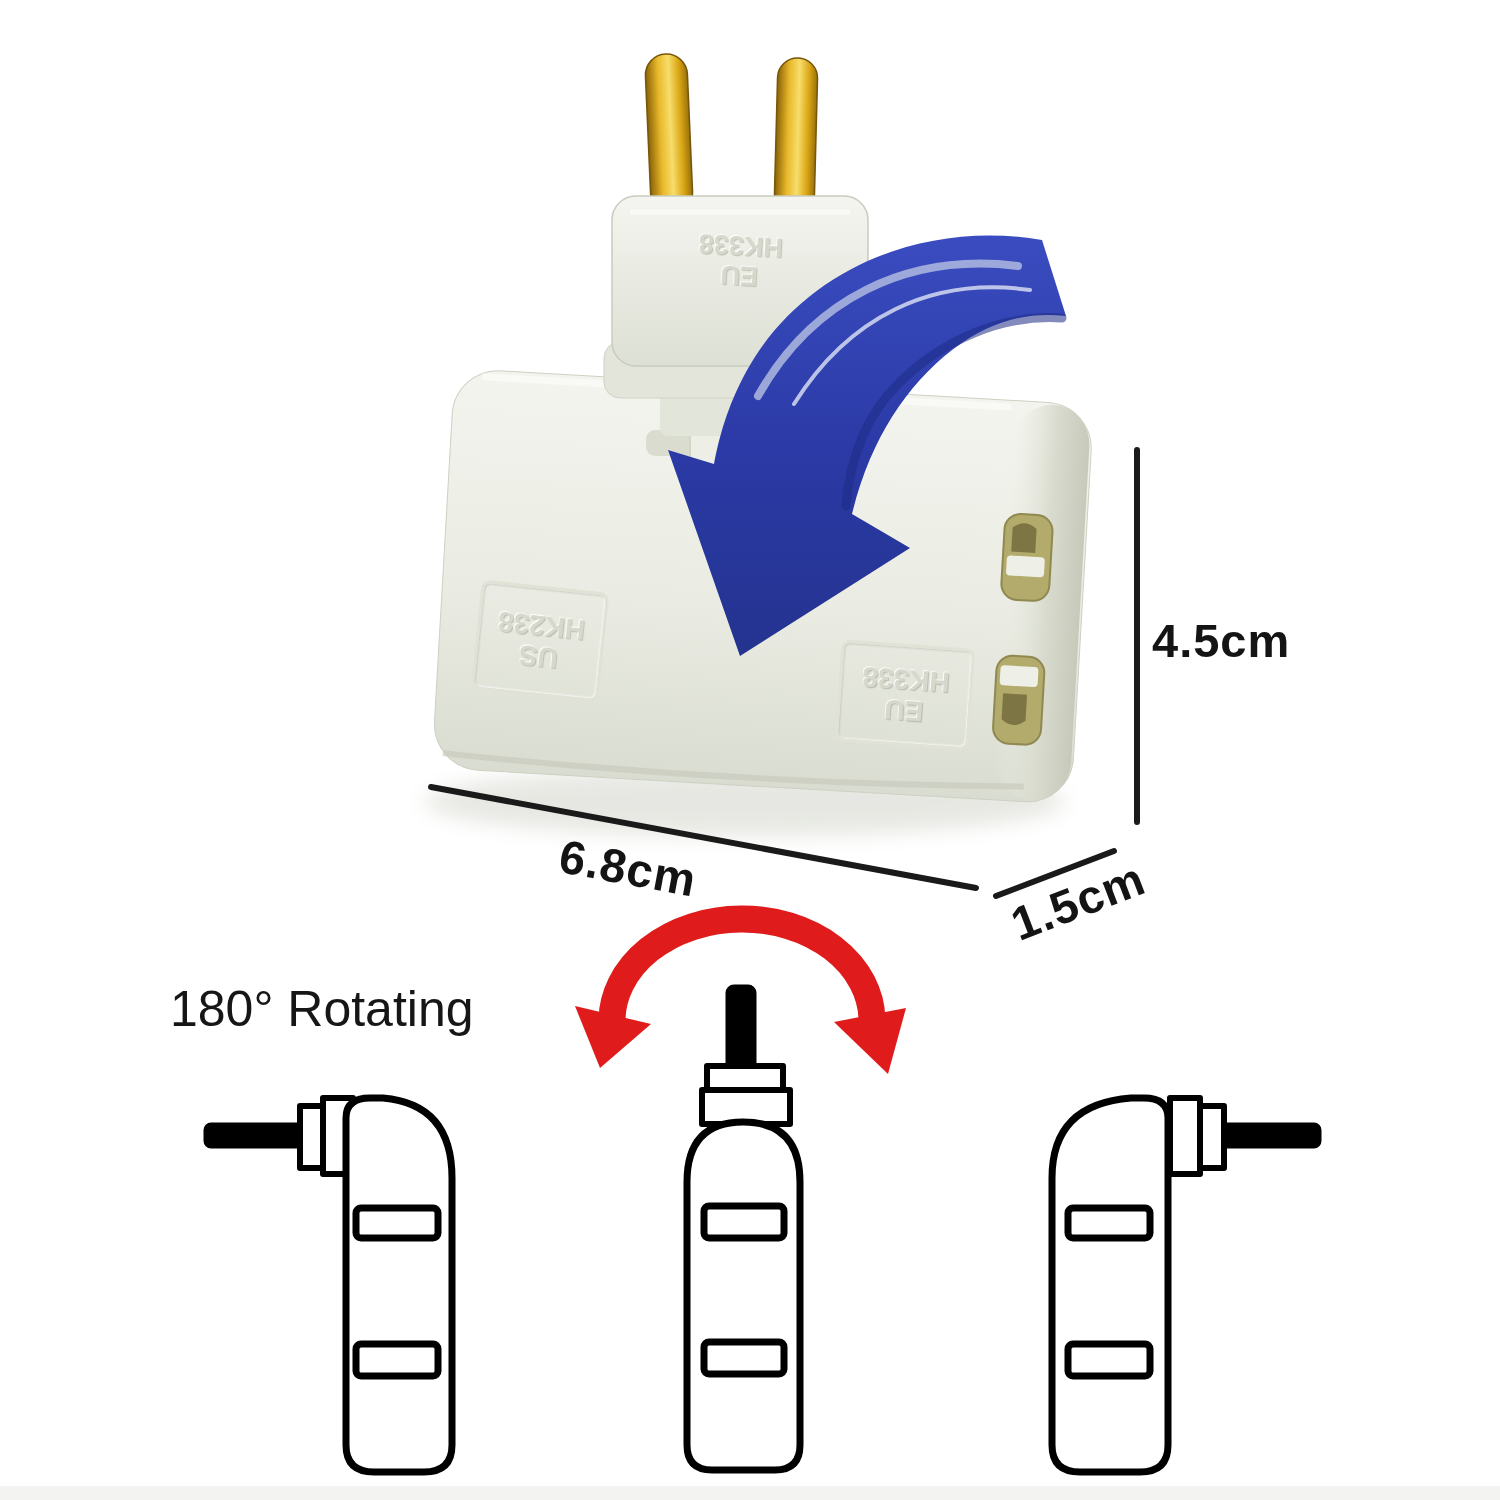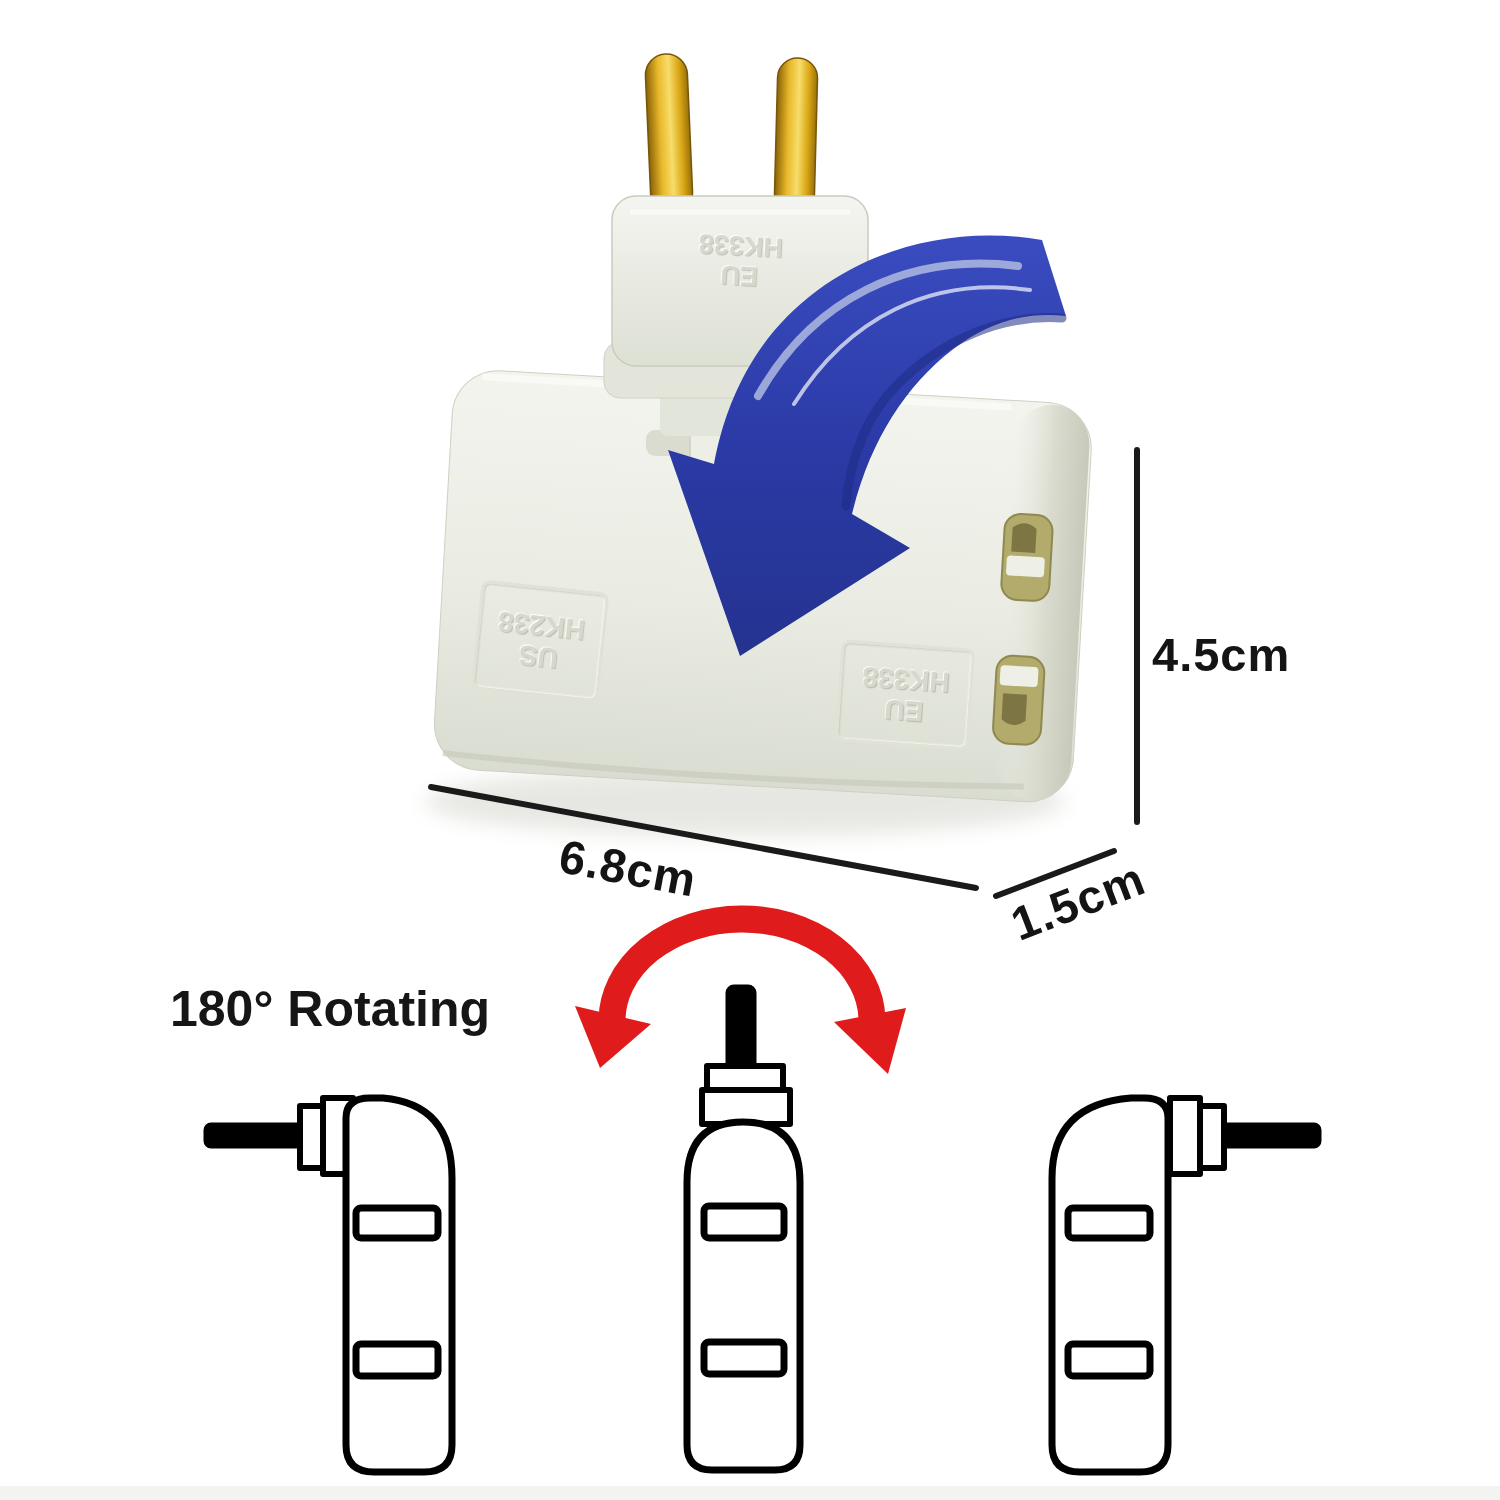--- a/index.html
+++ b/index.html
@@ -2,33 +2,33 @@
 <html><head>
 <meta charset="utf-8">
 <style>
   html,body{margin:0;padding:0;background:#ffffff;}
   #canvas{position:relative;width:1500px;height:1500px;background:#ffffff;overflow:hidden;
           font-family:"Liberation Sans",sans-serif;}
   #scene{position:absolute;left:0;top:0;}
   .dim-label{position:absolute;font-weight:700;color:#141414;font-size:47px;
              white-space:nowrap;letter-spacing:1px;}
   .dim-label.centered{transform-origin:center center;}
-  .rot-title{position:absolute;left:170px;top:980px;font-weight:700;color:#161616;
+  .rot-title{position:absolute;left:170px;top:980px;font-weight:400;color:#161616;
              font-size:50px;white-space:nowrap;letter-spacing:0px;}
   .emboss{position:absolute;color:#d5d8ca;font-weight:700;text-align:center;line-height:1.12;
           text-shadow:1px 1px 1px rgba(255,255,255,0.9),-1px -1px 1px rgba(110,114,98,0.35);
           transform-origin:center center;}
   .emboss .ln{display:block;}
   .marking-plug{left:660px;top:230px;width:160px;font-size:27px;transform:rotate(183deg);}
   .panel{border:3px solid #e0e2d6;border-radius:9px;display:flex;flex-direction:column;
          align-items:center;justify-content:center;
          box-shadow:inset 1px 1px 2px rgba(255,255,255,0.75),inset -1px -1px 2px rgba(120,124,110,0.28);}
   .panel-left{left:476px;top:586px;width:122px;height:104px;font-size:28px;transform:rotate(186deg);}
   .panel-right{left:838px;top:644px;width:128px;height:96px;font-size:28px;transform:rotate(184deg);}
-  .lbl-height{left:1152px;top:627px;}
+  .lbl-height{left:1152px;top:613px;}
   .lbl-width{left:628px;top:868px;transform:translate(-50%,-50%) rotate(10.5deg);}
   .lbl-depth{left:1078px;top:901px;transform:translate(-50%,-50%) rotate(-21deg);}
 </style>
 </head>
 <body>
 
 <div id="canvas">
 
   <svg id="scene" width="1500" height="1500" viewBox="0 0 1500 1500">
     <defs>

